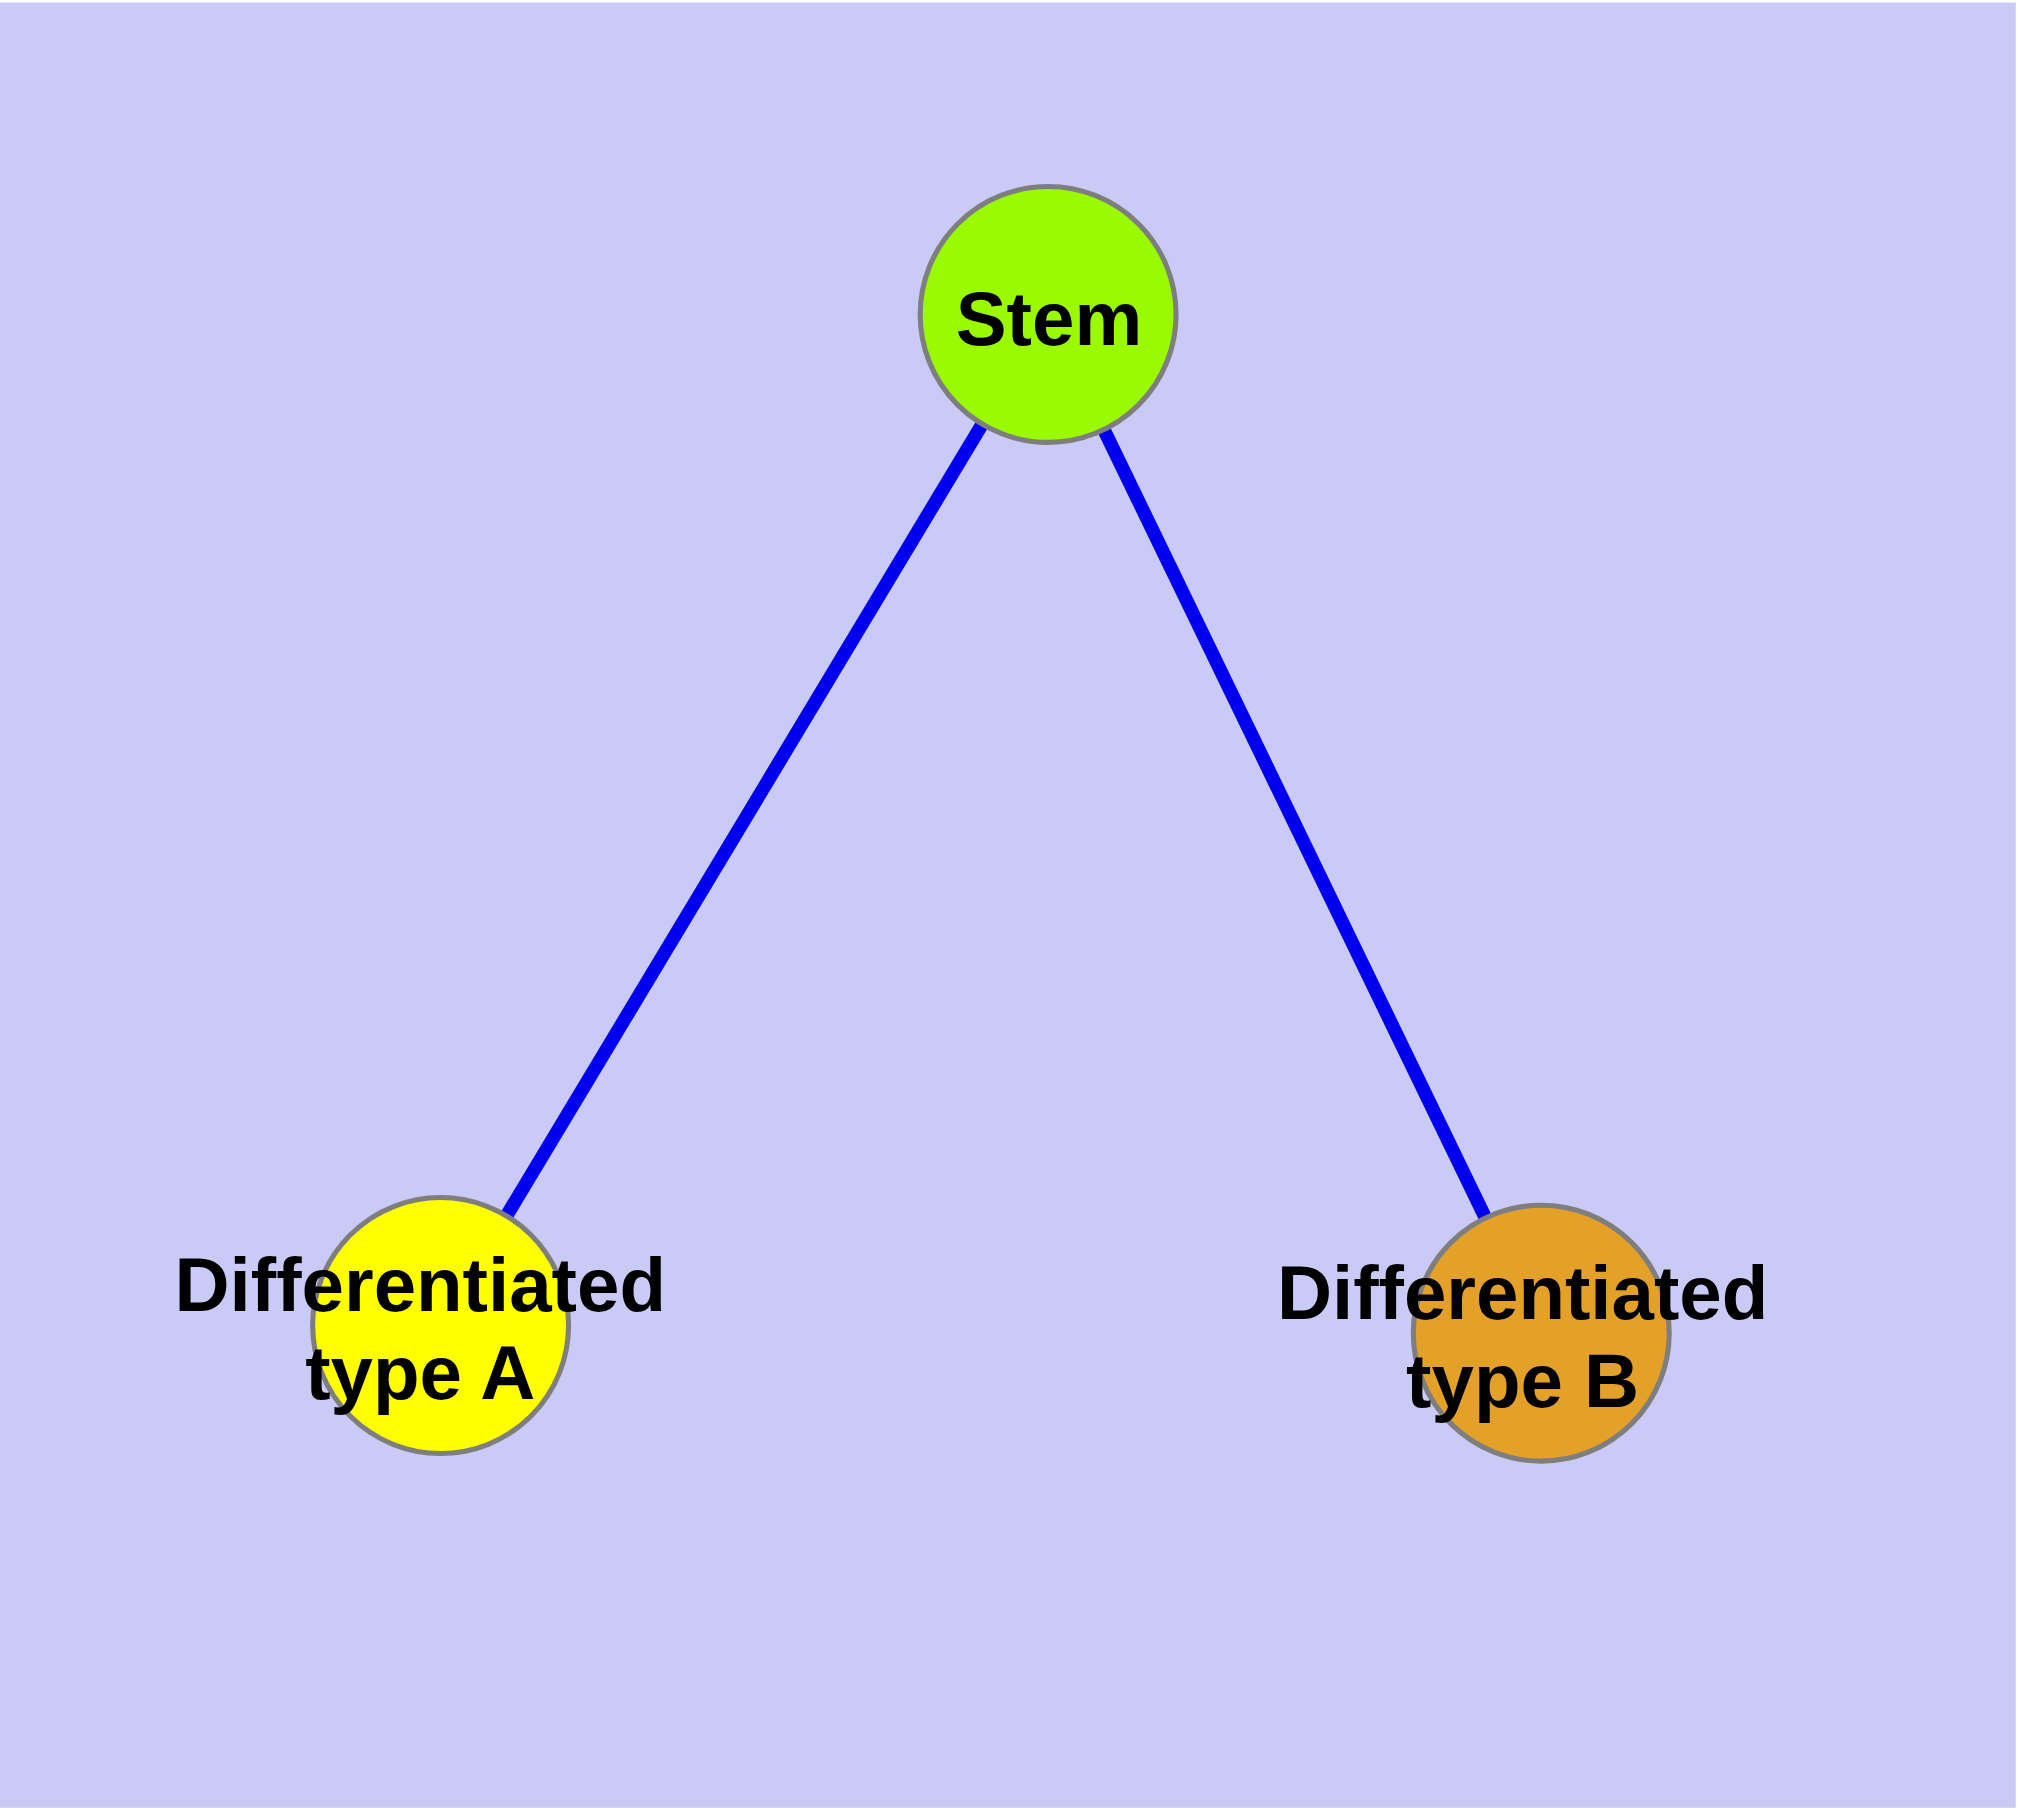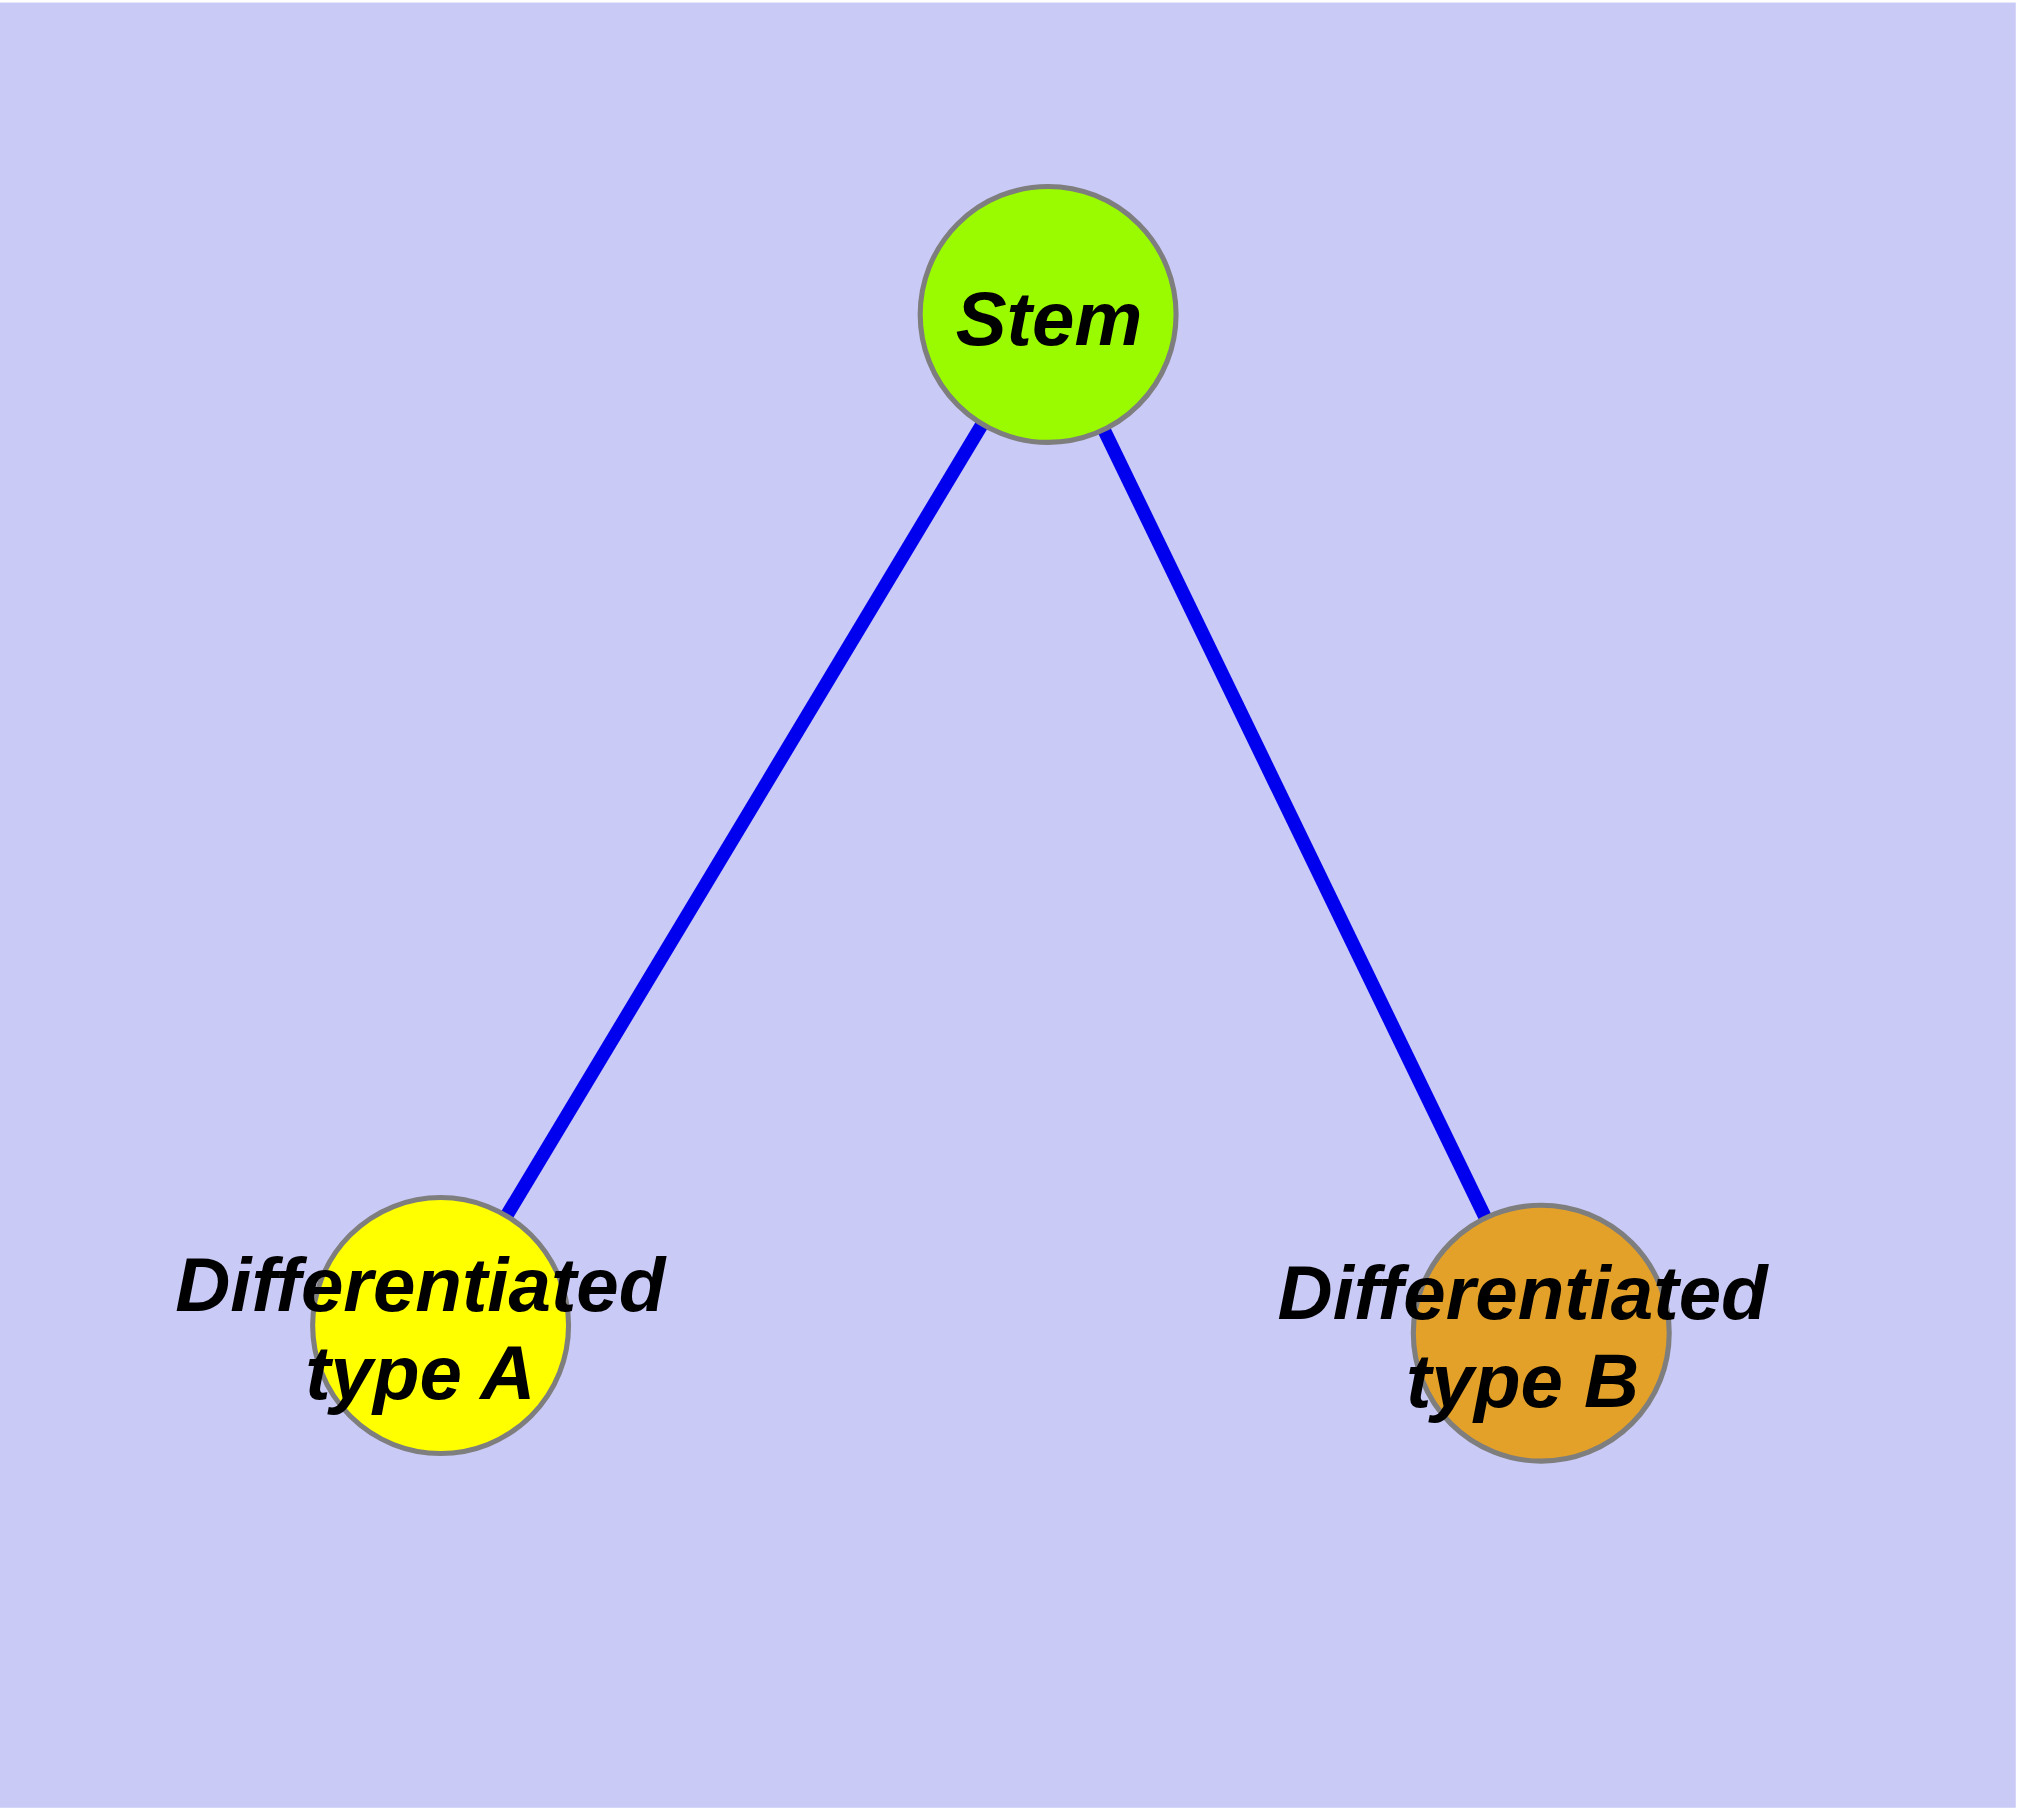--- a/index.html
+++ b/index.html
@@ -6,21 +6,20 @@
     margin: 0;
     padding: 0;
     width: 100%;
     height: 100%;
     overflow: hidden;
     background: #FFFFFF;
   }
   .graph-wrap {
     position: fixed;
     inset: 0;
-    font-style: italic;
   }
   svg.graph {
     display: block;
     width: 100%;
     height: 100%;
   }
   svg.graph text {
     font-family: "Liberation Sans", "DejaVu Sans", sans-serif;
     font-weight: 700;
   }

